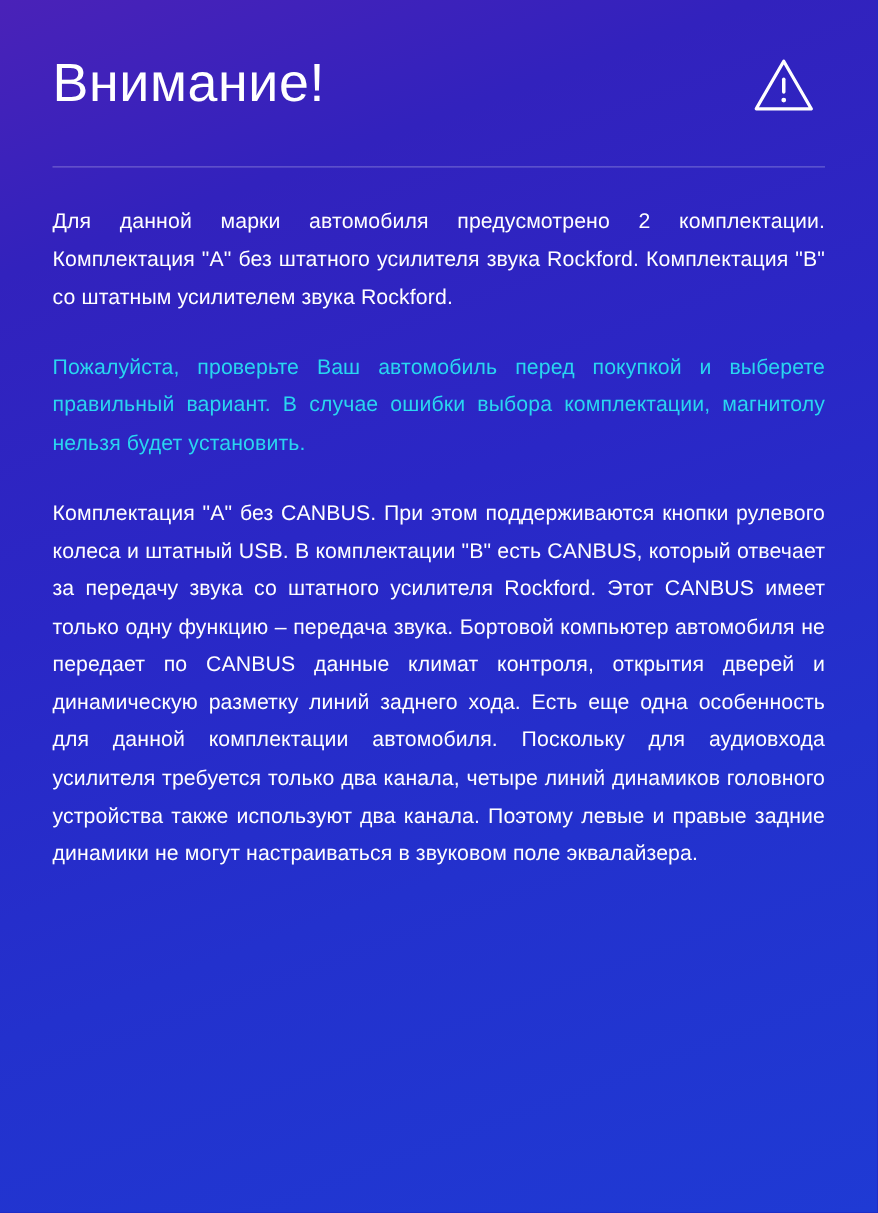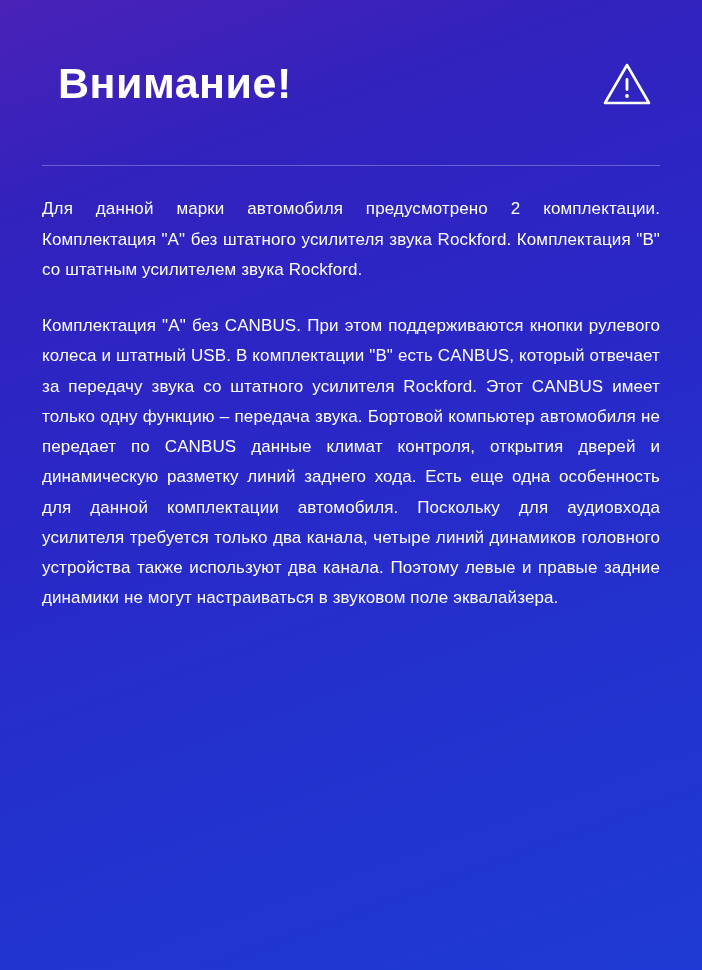--- a/index.html
+++ b/index.html
@@ -24,24 +24,24 @@
   .header {
     display: flex;
     align-items: center;
     justify-content: space-between;
     padding-top: 44px;
     padding-right: 8px;
   }
   .title {
     color: #ffffff;
     font-size: 43px;
-    font-weight: bold;
+    font-weight: normal;
     letter-spacing: 0.5px;
     line-height: 1.1;
-    margin: 16px;
+    margin: 0;
   }
   .warn-icon svg {
     display: block;
   }
   .divider {
     margin-top: 42px;
     height: 1px;
     background: rgba(255,255,255,0.28);
   }
   .body {
@@ -76,16 +76,17 @@
         <rect x="23.6" y="17" width="2.8" height="13" rx="1.4" fill="#ffffff"></rect>
         <circle cx="25" cy="35" r="1.9" fill="#ffffff"></circle>
       </svg>
     </span>
   </div>
 
   <div class="divider"></div>
 
   <div class="body">
     <p class="para">Для данной марки автомобиля предусмотрено 2 комплектации. Комплектация "A" без штатного усилителя звука Rockford. Комплектация "B" со штатным усилителем звука Rockford.</p>
+    <p class="para accent">Пожалуйста, проверьте Ваш автомобиль перед покупкой и выберете правильный вариант. В случае ошибки выбора комплектации, магнитолу нельзя будет установить.</p>
     <p class="para last">Комплектация "A" без CANBUS. При этом поддерживаются кнопки рулевого колеса и штатный USB. В комплектации "B" есть CANBUS, который отвечает за передачу звука со штатного усилителя Rockford. Этот CANBUS имеет только одну функцию – передача звука. Бортовой компьютер автомобиля не передает по CANBUS данные климат контроля, открытия дверей и динамическую разметку линий заднего хода. Есть еще одна особенность для данной комплектации автомобиля. Поскольку для аудиовхода усилителя требуется только два канала, четыре линий динамиков головного устройства также используют два канала. Поэтому левые и правые задние динамики не могут настраиваться в звуковом поле эквалайзера.</p>
   </div>
 
 </div>
 
 </body></html>

